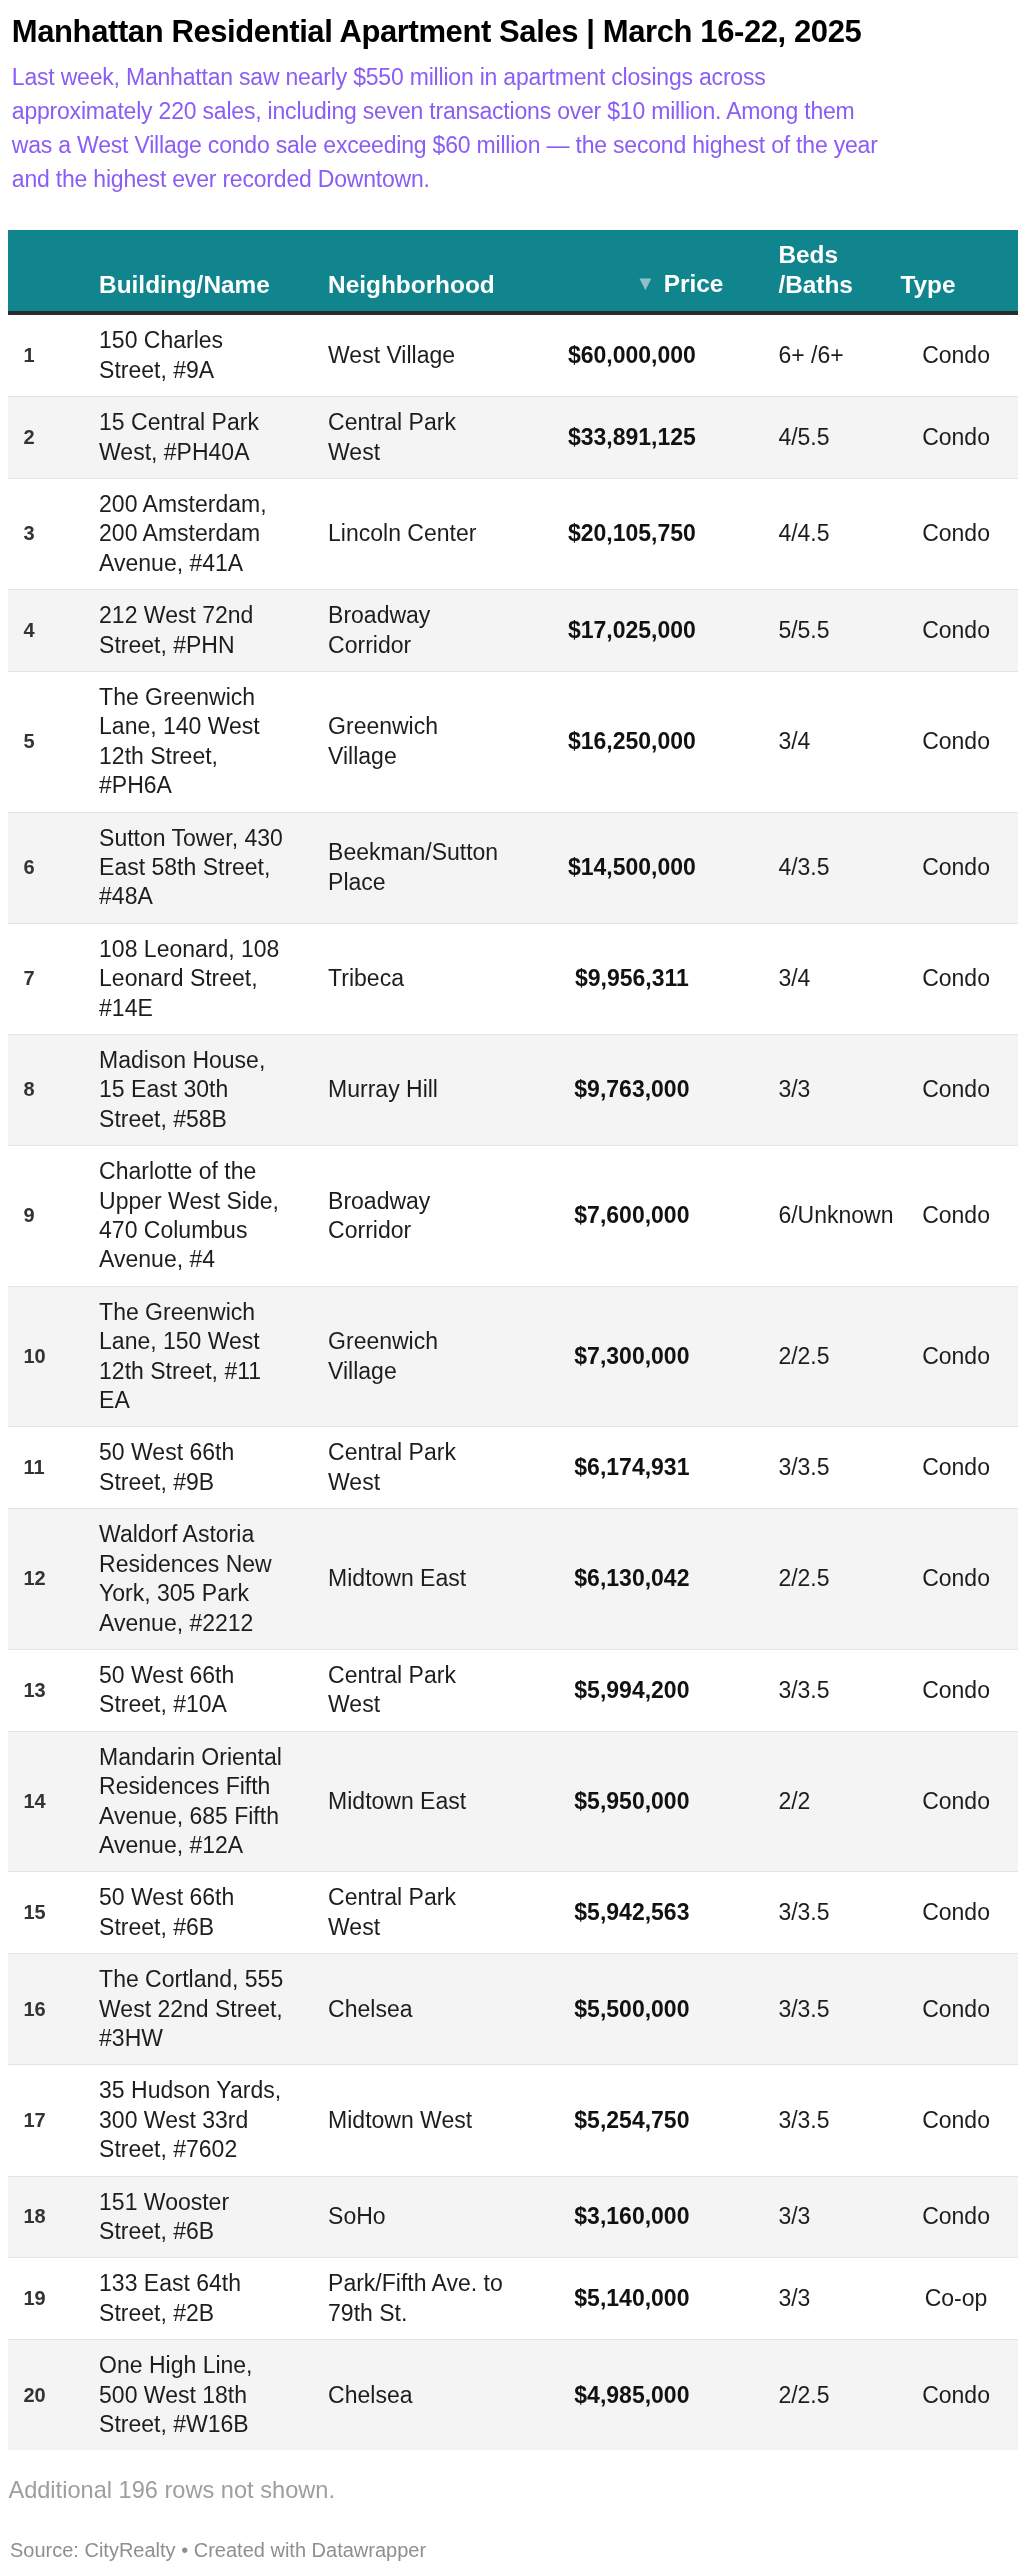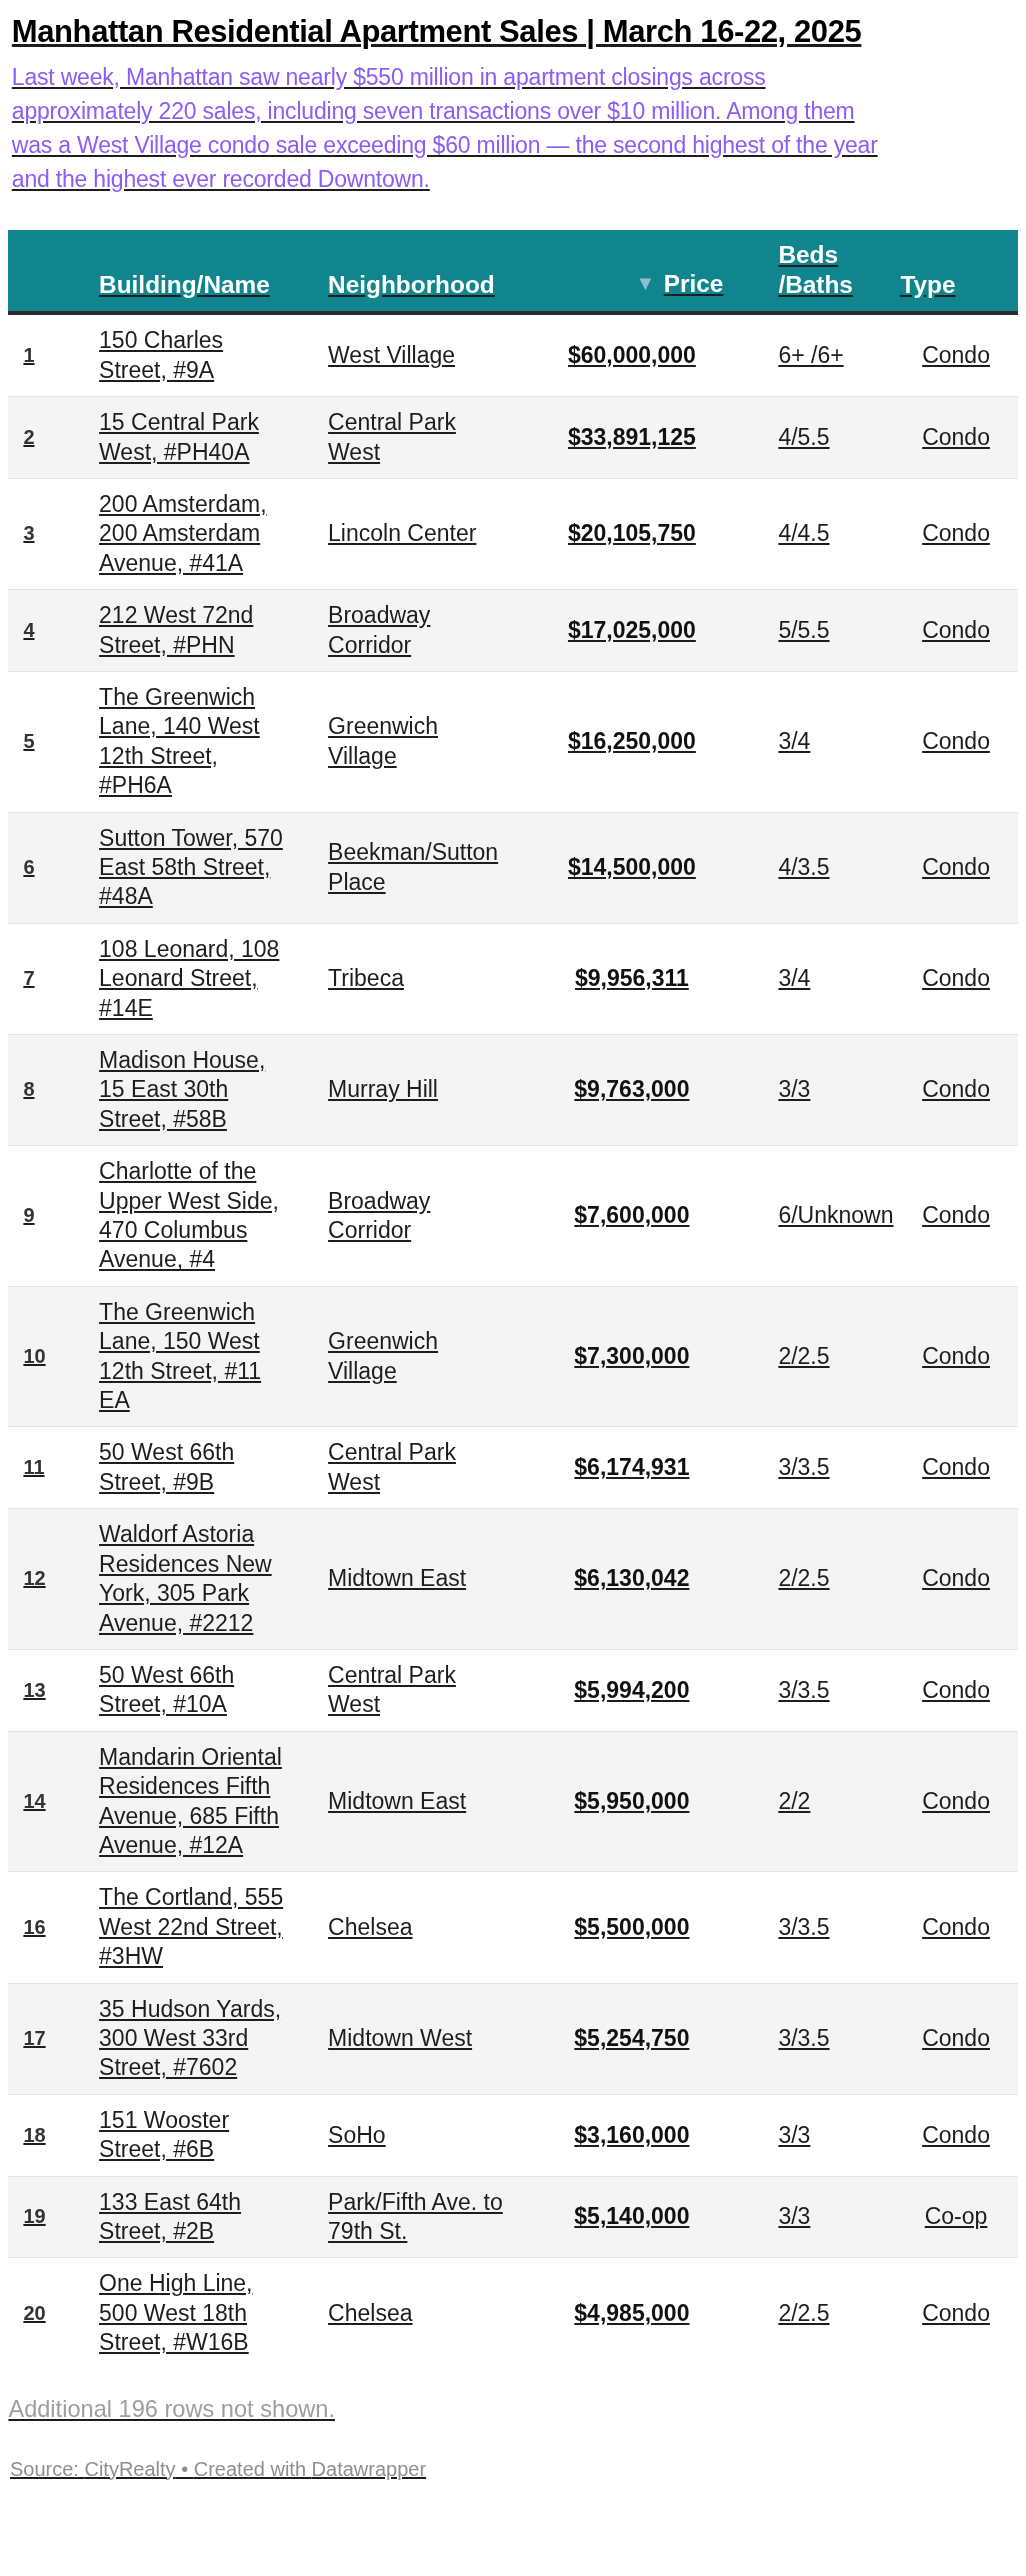--- a/index.html
+++ b/index.html
@@ -3,21 +3,21 @@
 <meta charset="utf-8">
 <style>
   * { box-sizing: border-box; }
   html, body { margin: 0; padding: 0; background: #ffffff; }
   body {
     width: 1026px;
     font-family: "Liberation Sans", "DejaVu Sans", sans-serif;
     color: #1d1d1d;
     -webkit-font-smoothing: antialiased;
   }
-  .page { width: 912px; text-decoration: underline; }
+  .page { width: 912px; }
 
   .page-title {
     margin: 13.5px 11.8px 10px 11.8px;
     font-size: 31px;
     font-weight: 700;
     letter-spacing: -0.4px;
     color: #000000;
     white-space: nowrap;
   }
   .intro {
@@ -177,21 +177,21 @@
         <tr>
           <td class="c-num">5</td>
           <td class="c-name">The Greenwich Lane, 140 West 12th Street, #PH6A</td>
           <td class="c-neigh">Greenwich Village</td>
           <td class="c-price">$16,250,000</td>
           <td class="c-beds">3/4</td>
           <td class="c-type">Condo</td>
         </tr>
         <tr>
           <td class="c-num">6</td>
-          <td class="c-name">Sutton Tower, 570 East 58th Street, #48A</td>
+          <td class="c-name">Sutton Tower, 430 East 58th Street, #48A</td>
           <td class="c-neigh">Beekman/Sutton Place</td>
           <td class="c-price">$14,500,000</td>
           <td class="c-beds">4/3.5</td>
           <td class="c-type">Condo</td>
         </tr>
         <tr>
           <td class="c-num">7</td>
           <td class="c-name">108 Leonard, 108 Leonard Street, #14E</td>
           <td class="c-neigh">Tribeca</td>
           <td class="c-price">$9,956,311</td>
@@ -245,20 +245,28 @@
           <td class="c-price">$5,994,200</td>
           <td class="c-beds">3/3.5</td>
           <td class="c-type">Condo</td>
         </tr>
         <tr>
           <td class="c-num">14</td>
           <td class="c-name">Mandarin Oriental Residences Fifth Avenue, 685 Fifth Avenue, #12A</td>
           <td class="c-neigh">Midtown East</td>
           <td class="c-price">$5,950,000</td>
           <td class="c-beds">2/2</td>
+          <td class="c-type">Condo</td>
+        </tr>
+        <tr>
+          <td class="c-num">15</td>
+          <td class="c-name">50 West 66th Street, #6B</td>
+          <td class="c-neigh">Central Park West</td>
+          <td class="c-price">$5,942,563</td>
+          <td class="c-beds">3/3.5</td>
           <td class="c-type">Condo</td>
         </tr>
         <tr>
           <td class="c-num">16</td>
           <td class="c-name">The Cortland, 555 West 22nd Street, #3HW</td>
           <td class="c-neigh">Chelsea</td>
           <td class="c-price">$5,500,000</td>
           <td class="c-beds">3/3.5</td>
           <td class="c-type">Condo</td>
         </tr>

